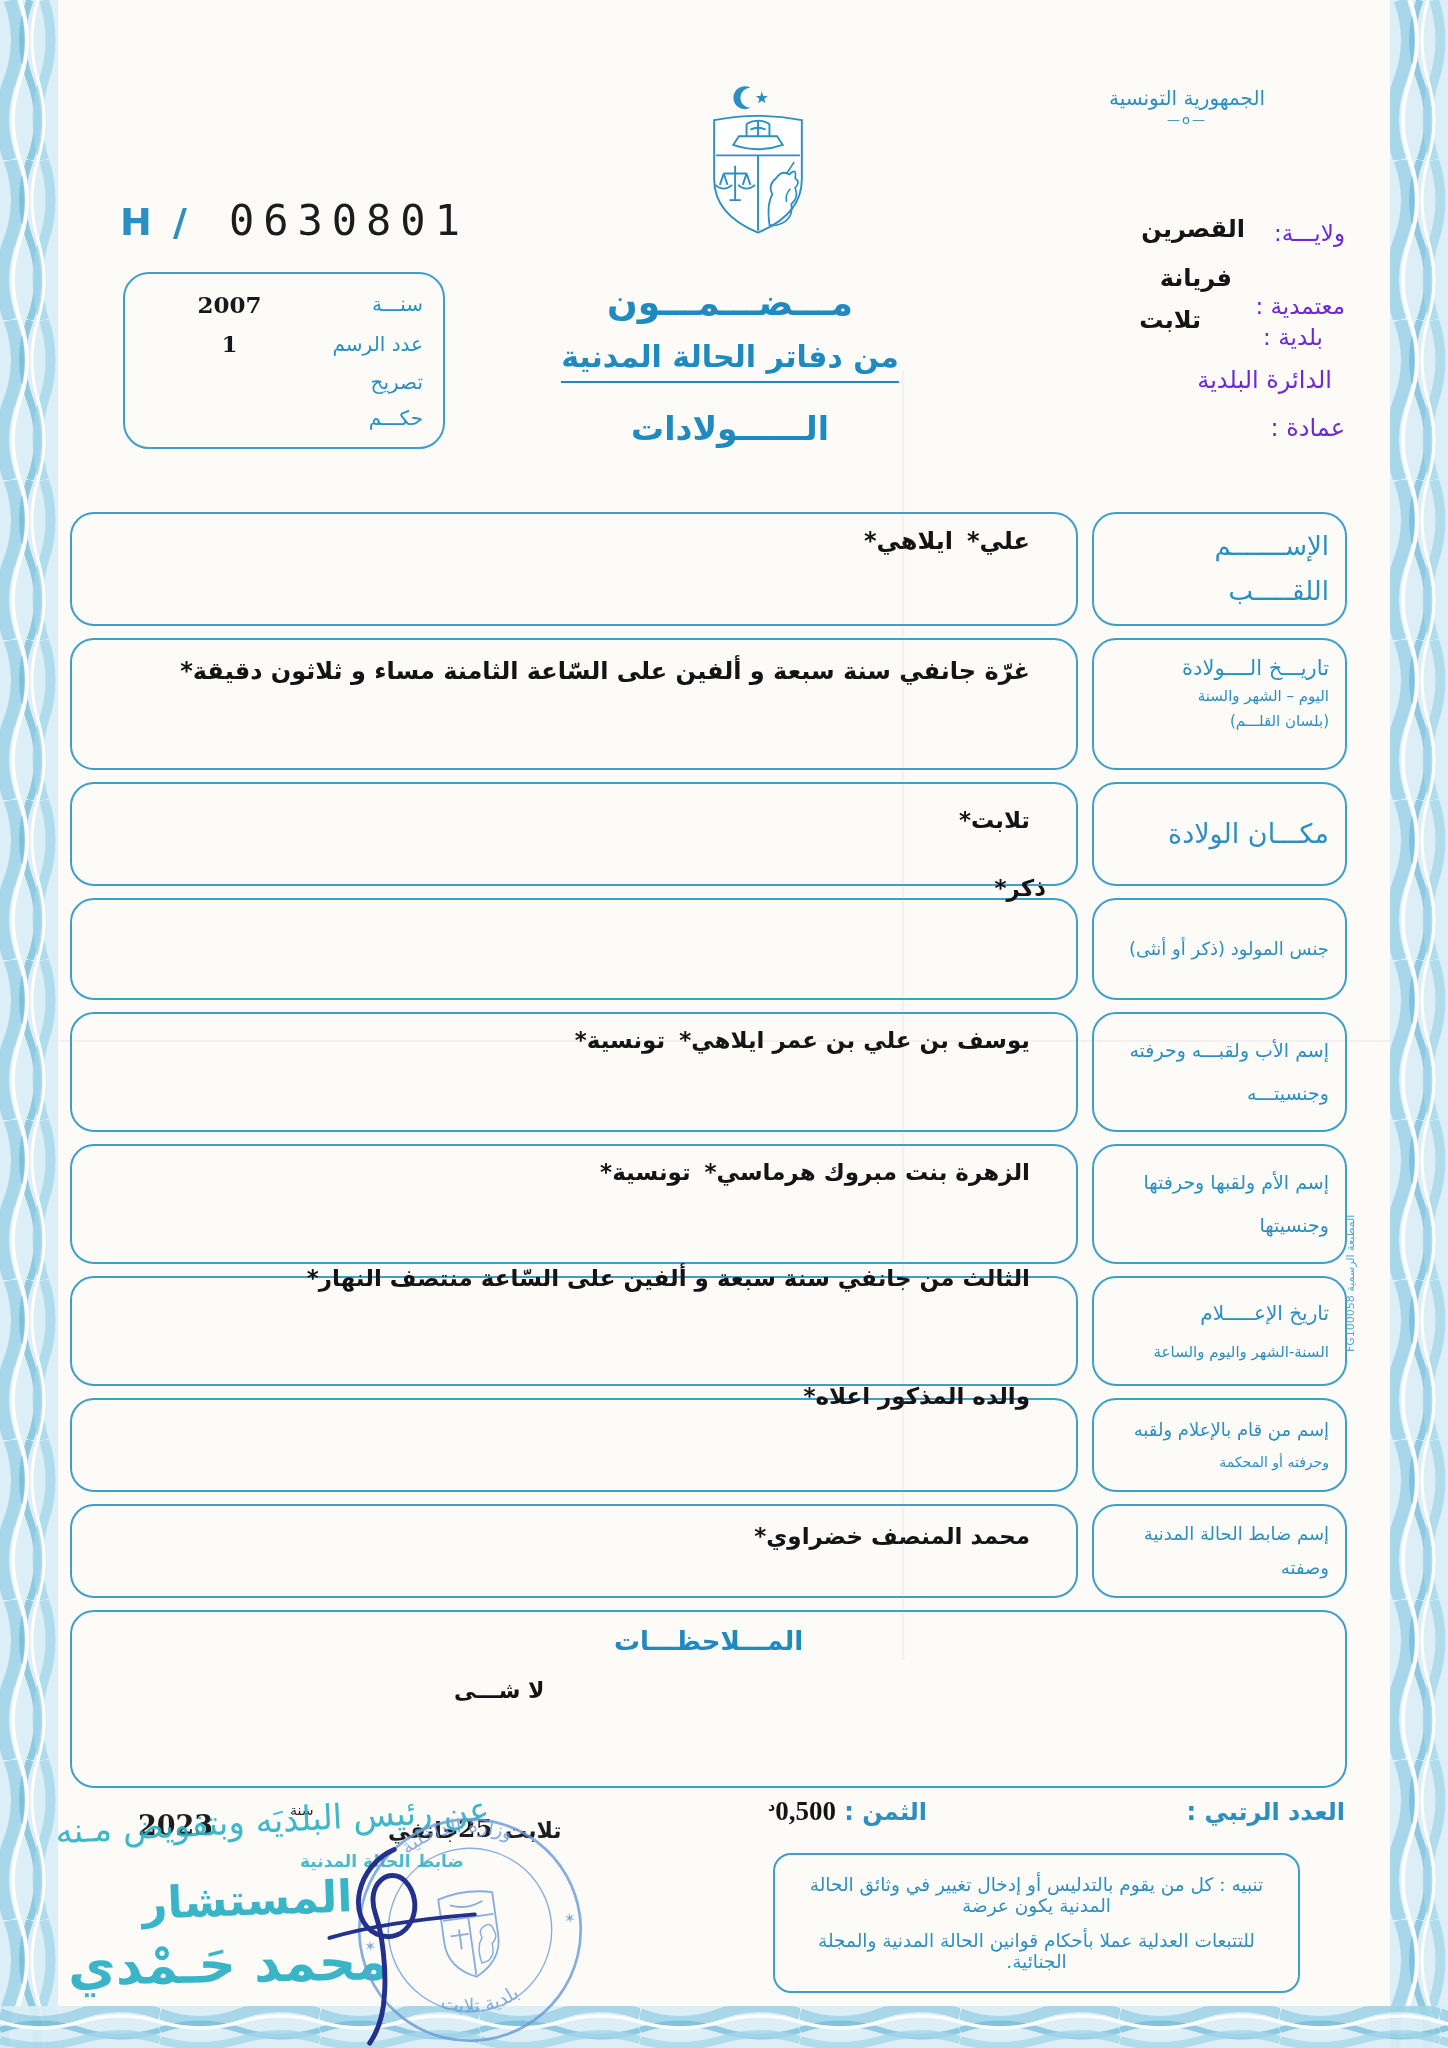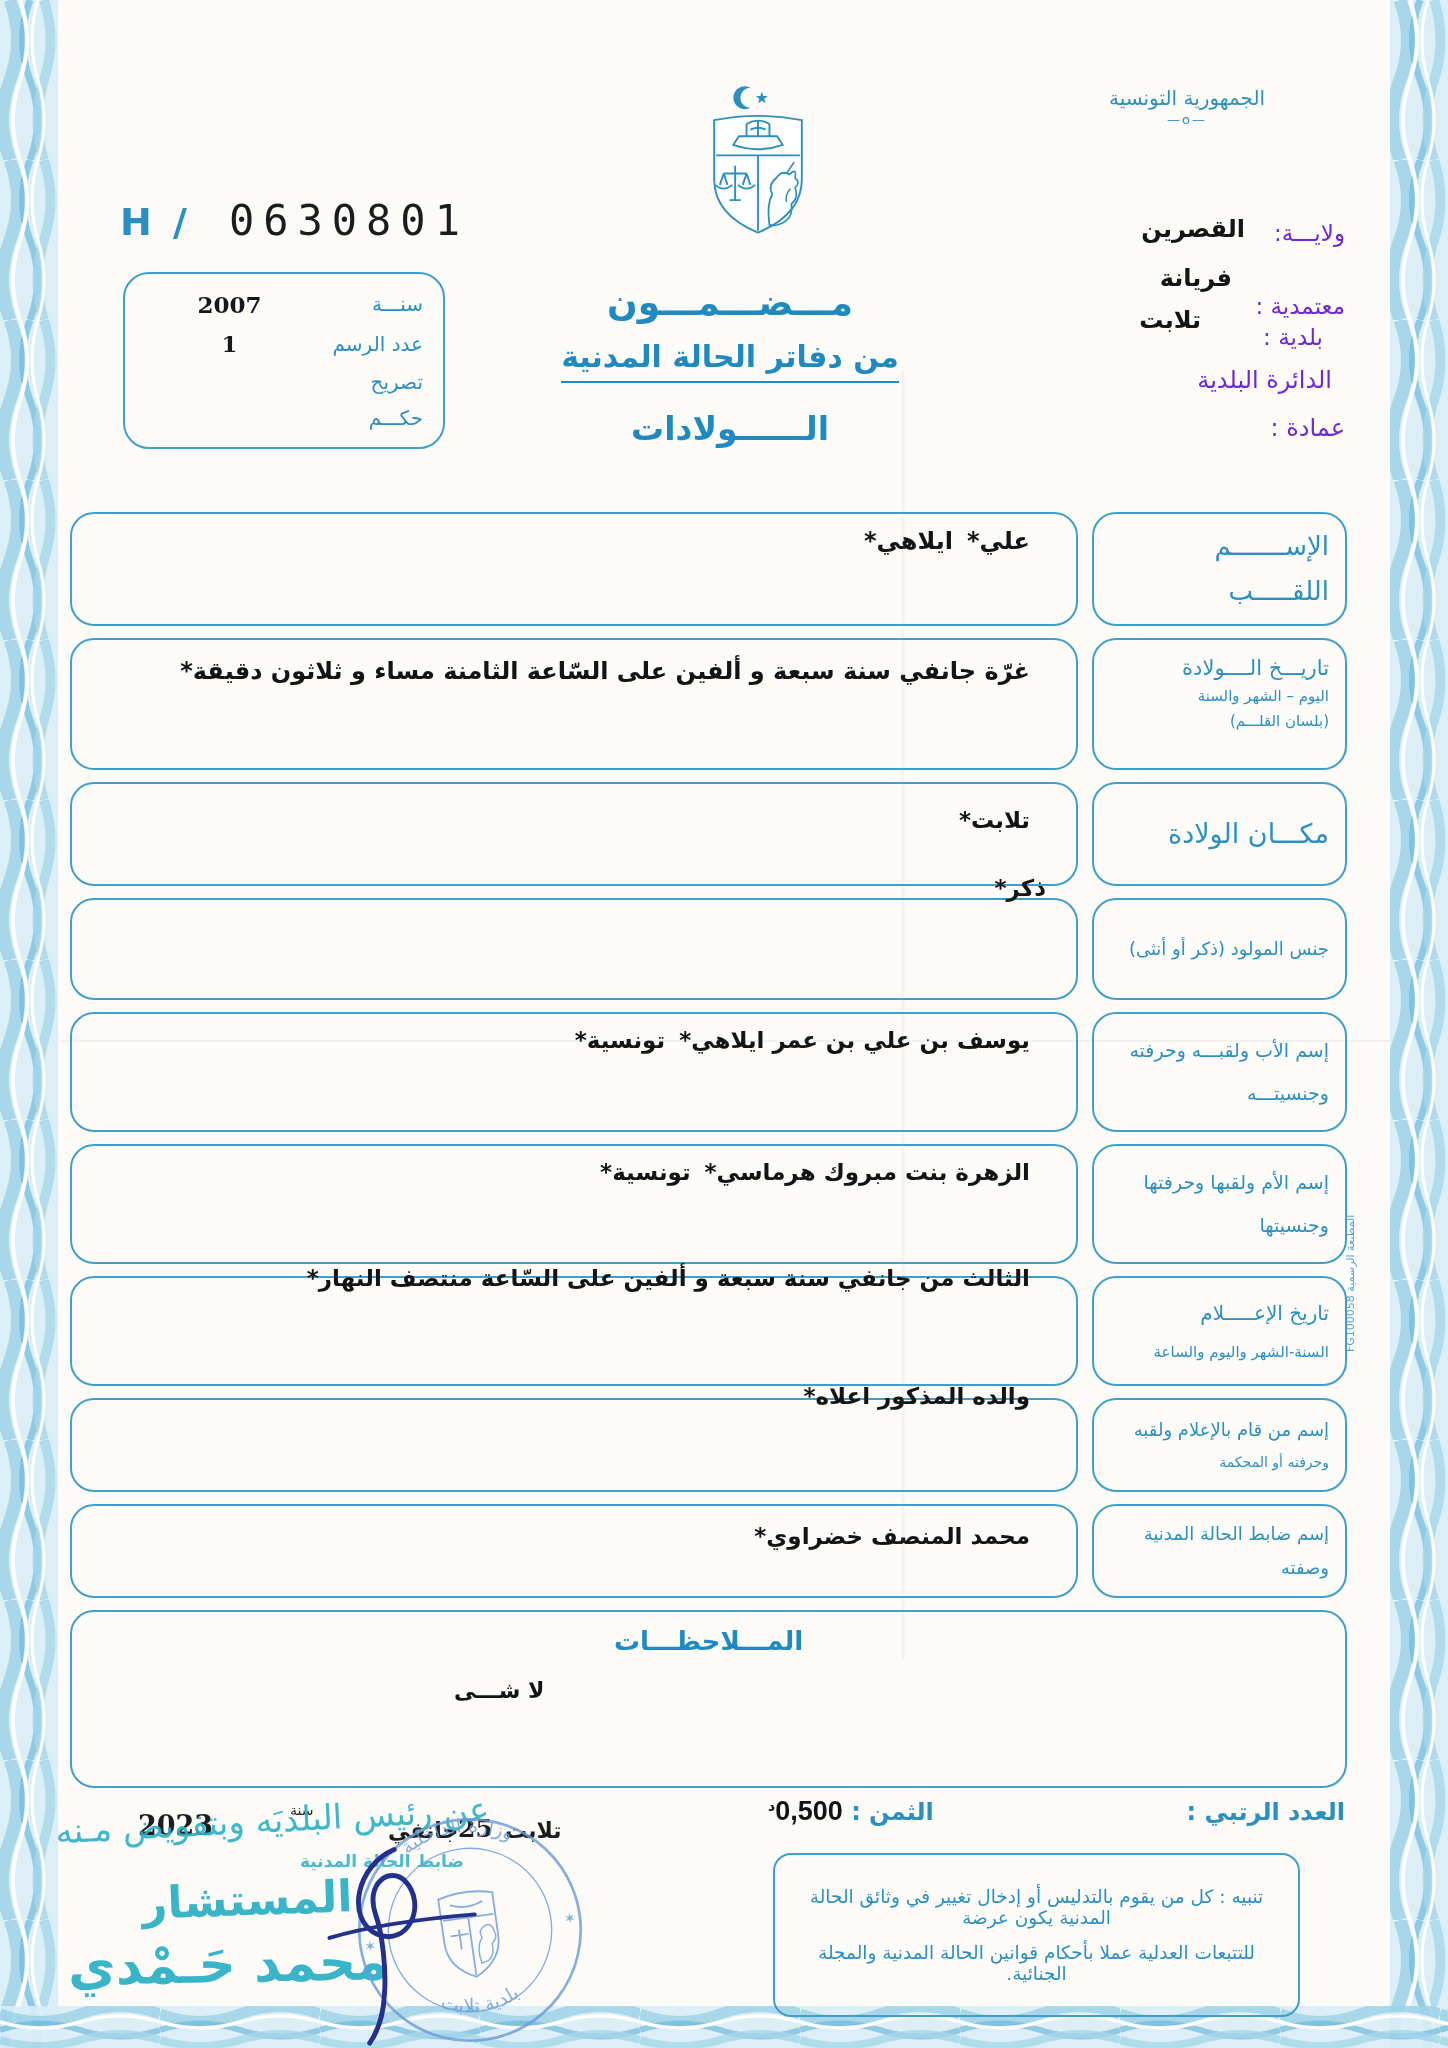--- a/index.html
+++ b/index.html
@@ -52,23 +52,23 @@
   .row-declarant .v1{margin-top:-30px;}
   .row-officer .l{font-size:18px;}
   .notes-box{position:absolute;left:70px;width:1277px;border:2.5px solid #3f9fc9;border-radius:24px;
              box-sizing:border-box;z-index:1;}
   .notes-title{text-align:center;color:#1f8ac0;font-weight:bold;font-size:26px;padding-top:14px;}
   .notes-value{position:absolute;left:30%;top:66px;font-weight:bold;font-size:22px;color:#141416;}
 
   
   .ordinal{font-size:24px;font-weight:bold;color:#2b8fc0;}
   .price{font-size:24px;font-weight:bold;color:#2b8fc0;}
-  .price b{color:#141416;font-size:27px;font-family:Liberation Sans, sans-serif;}
+  .price b{color:#141416;font-size:27px;font-family:Liberation Serif, serif;}
   .price sup{color:#141416;font-size:14px;}
-  .notice{width:527px;height:164px;border:2.5px solid #3f9fc9;border-radius:18px;box-sizing:border-box;
+  .notice{width:527px;height:140px;border:2.5px solid #3f9fc9;border-radius:18px;box-sizing:border-box;
           color:#2b8fc0;font-size:18.5px;text-align:center;display:flex;flex-direction:column;
           justify-content:center;gap:14px;padding:0 18px;}
   .stamp-date span{position:absolute;color:#1d1d1f;}
   .teal{color:#2ab0c5;}
   .hw{white-space:nowrap;}
   .side-print{color:#2b8fc0;font-size:11px;transform:rotate(-90deg);transform-origin:left top;white-space:nowrap;opacity:.8;}
 
   .crease-v{position:absolute;left:902px;top:370px;width:3px;height:1290px;
             background:linear-gradient(to right,rgba(120,120,120,.10),rgba(200,200,200,.04));z-index:2;pointer-events:none;}
   .crease-h{position:absolute;left:60px;top:1040px;width:1330px;height:2px;

